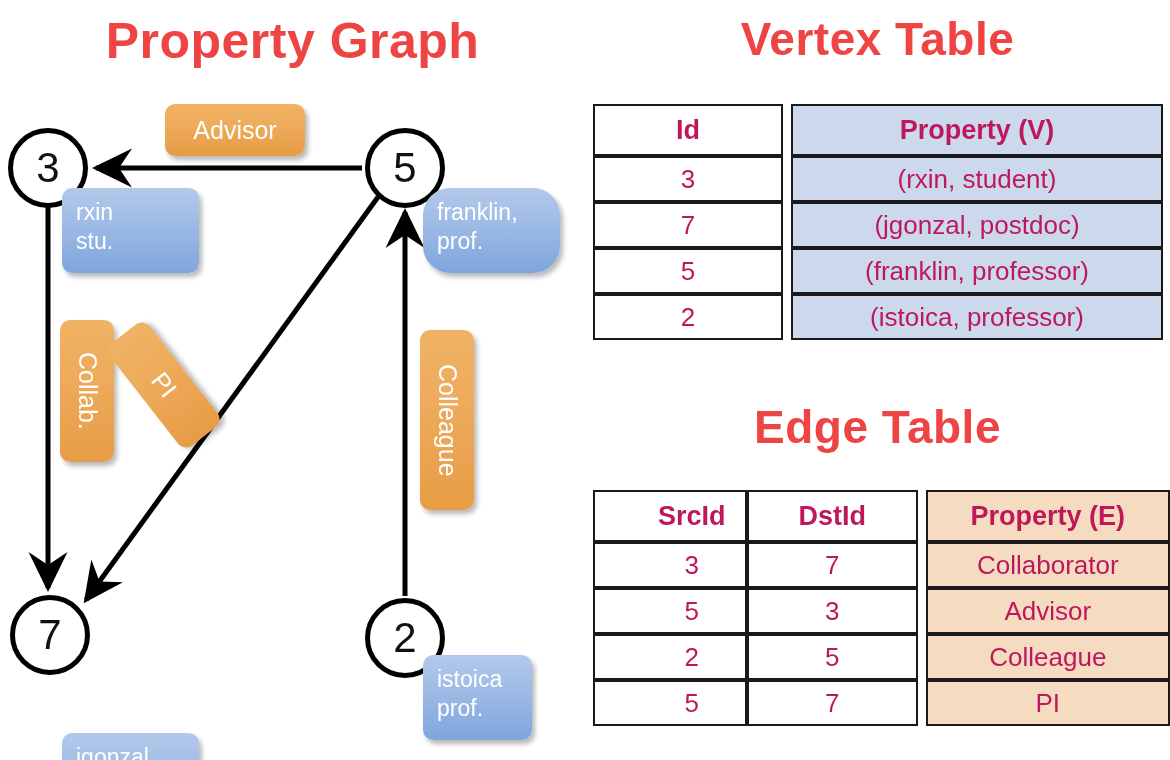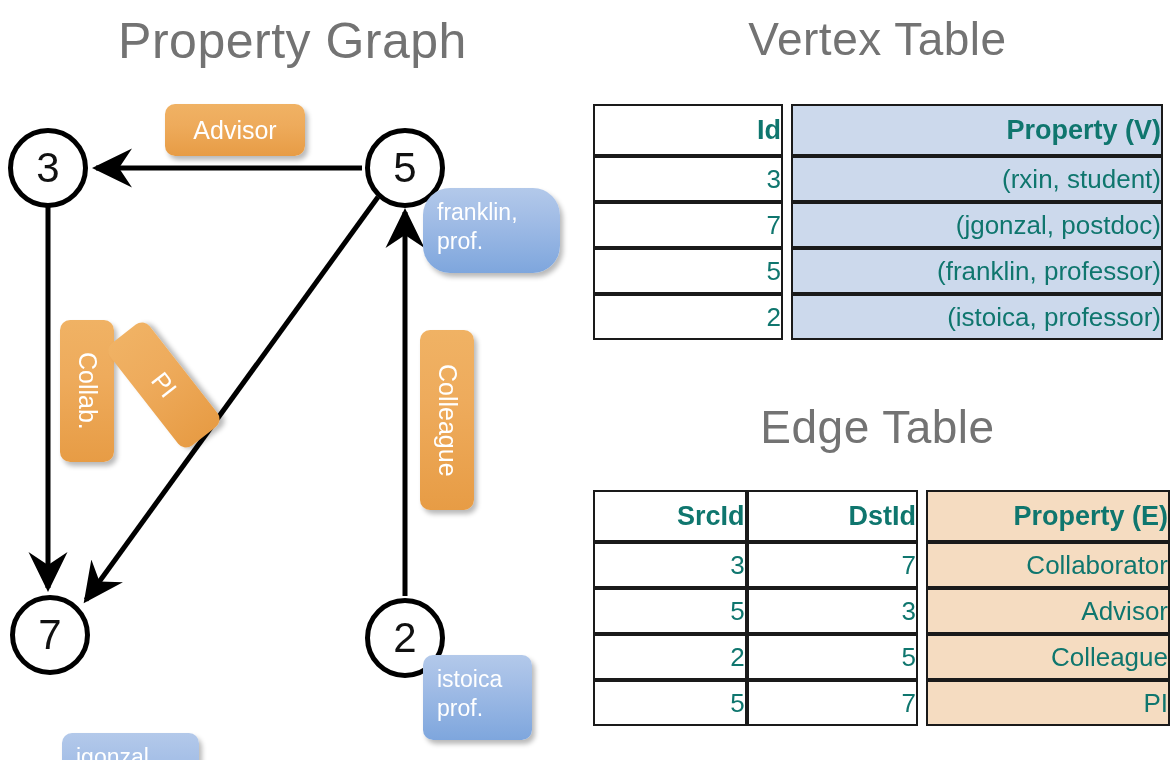--- a/index.html
+++ b/index.html
@@ -13,22 +13,22 @@
     position: relative;
     overflow: hidden;
     font-family: "Liberation Sans", sans-serif;
     color: #000000;
   }
 
   
   .title {
     position: absolute;
     font-family: "Liberation Sans", sans-serif;
-    font-weight: 400;
-    color: #737373;
+    font-weight: 700;
+    color: #ef4444;
     letter-spacing: 0.5px;
     white-space: nowrap;
   }
   #title-property-graph {
     left: 0; top: 12px; width: 585px;
     text-align: center;
     font-size: 50px;
   }
   #title-vertex-table {
     left: 585px; top: 12px; width: 585px;
@@ -148,24 +148,24 @@
   
   .data-table {
     position: absolute;
     border-collapse: separate;
     border-spacing: 0;
     font-family: "Liberation Sans", sans-serif;
     font-weight: 300;
   }
   .data-table td, .data-table th {
     border: 2px solid #1a1a1a;
-    text-align: right;
+    text-align: center;
     font-weight: 300;
     font-size: 26px;
-    color: #0f766e;
+    color: #be185d;
     padding: 0;
     height: 46px;
     box-sizing: border-box;
     background: #ffffff;
   }
   .data-table th {
     font-weight: bold;
     font-size: 27px;
     height: 52px;
   }
@@ -213,20 +213,24 @@
   <div class="node" id="node-5">
     <div class="node-label">5</div>
   </div>
   <div class="node" id="node-7">
     <div class="node-label">7</div>
   </div>
   <div class="node" id="node-2">
     <div class="node-label">2</div>
   </div>
 
+  <div class="prop-box" id="prop-rxin">
+    <div>rxin</div>
+    <div>stu.</div>
+  </div>
   <div class="prop-box" id="prop-franklin">
     <div>franklin,</div>
     <div>prof.</div>
   </div>
   <div class="prop-box" id="prop-jgonzal">
     <div>jgonzal,</div>
     <div>pst.doc.</div>
   </div>
   <div class="prop-box" id="prop-istoica">
     <div>istoica</div>

